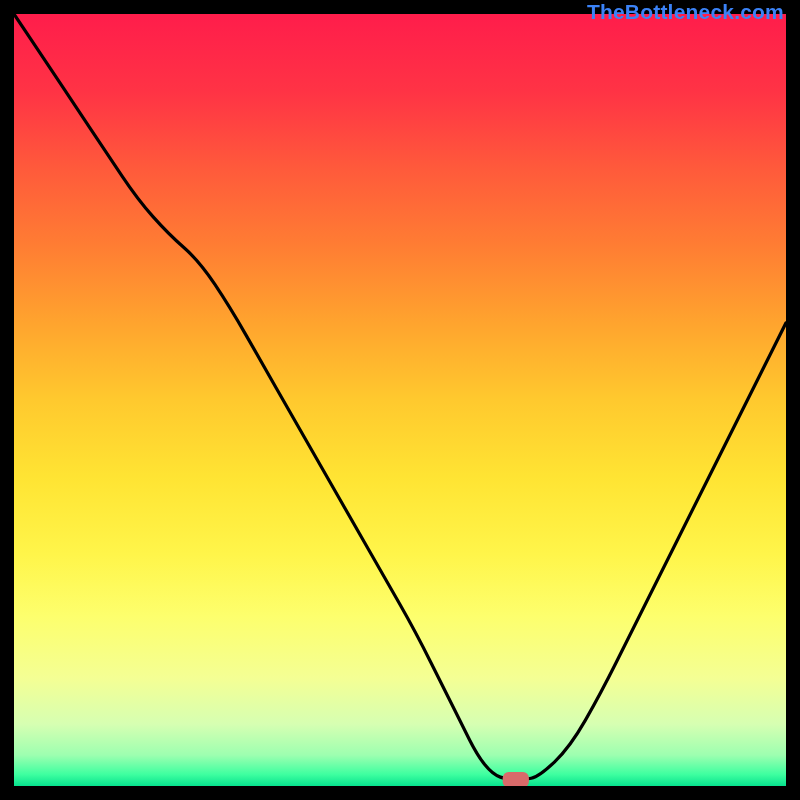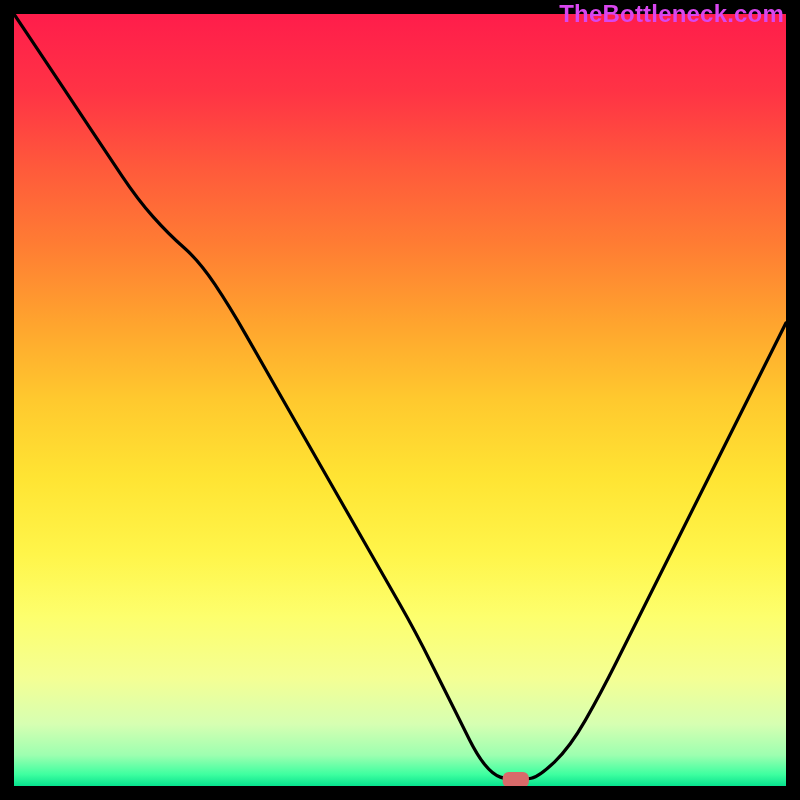--- a/index.html
+++ b/index.html
@@ -23,23 +23,23 @@
     position: absolute;
     left: 0;
     top: 0;
     width: 772px;
     height: 772px;
   }
   .watermark {
     position: absolute;
     top: 0;
     right: 16px;
-    font-size: 24px;
+    font-size: 21px;
     font-weight: 600;
-    color: #d946ef;
+    color: #3b82f6;
     letter-spacing: 0.2px;
     user-select: none;
   }
 </style>
 </head>
 <body>
 
 <div class="frame">
   <svg class="plot" viewBox="0 0 772 772" preserveAspectRatio="none">
     <defs>

